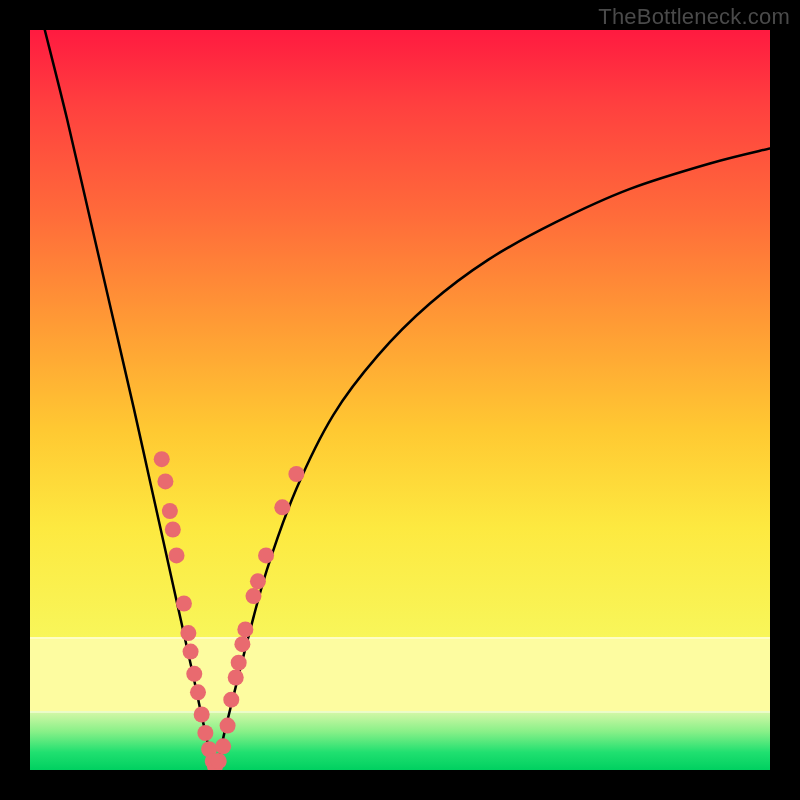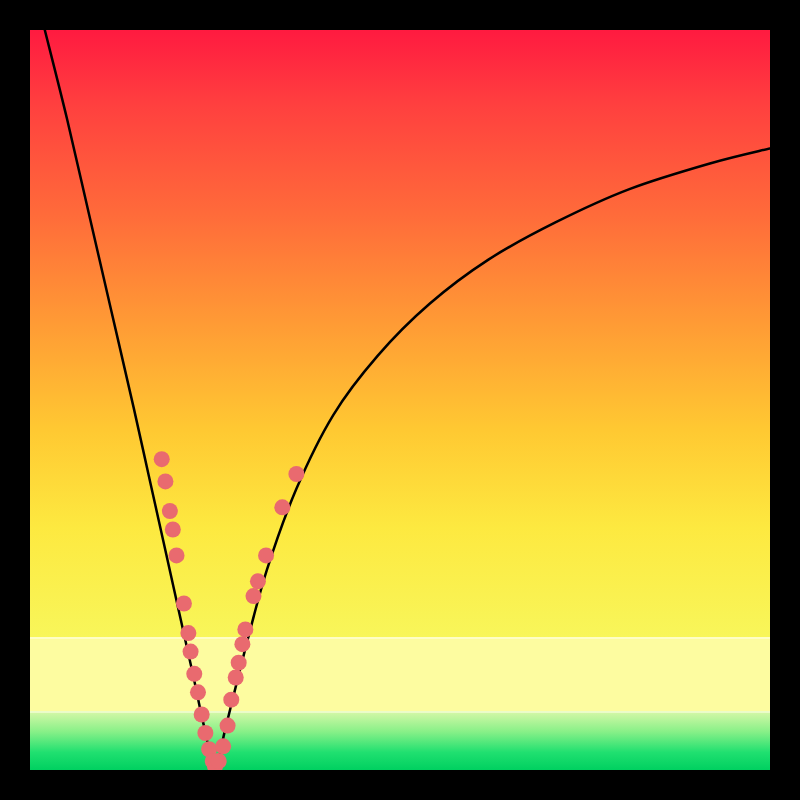--- a/index.html
+++ b/index.html
@@ -135,13 +135,14 @@
           <circle cx="215.34000000000003" cy="599.4" r="8" fill="#e96a6f"></circle>
           <circle cx="223.48" cy="566.1" r="8" fill="#e96a6f"></circle>
           <circle cx="227.92" cy="551.3" r="8" fill="#e96a6f"></circle>
           <circle cx="236.06" cy="525.4" r="8" fill="#e96a6f"></circle>
           <circle cx="252.34000000000003" cy="477.3" r="8" fill="#e96a6f"></circle>
           <circle cx="266.4" cy="444" r="8" fill="#e96a6f"></circle>
         </g>
     </svg>
   </div>
 
+  <div class="watermark">TheBottleneck.com</div>
 </div>
 
 </body></html>

